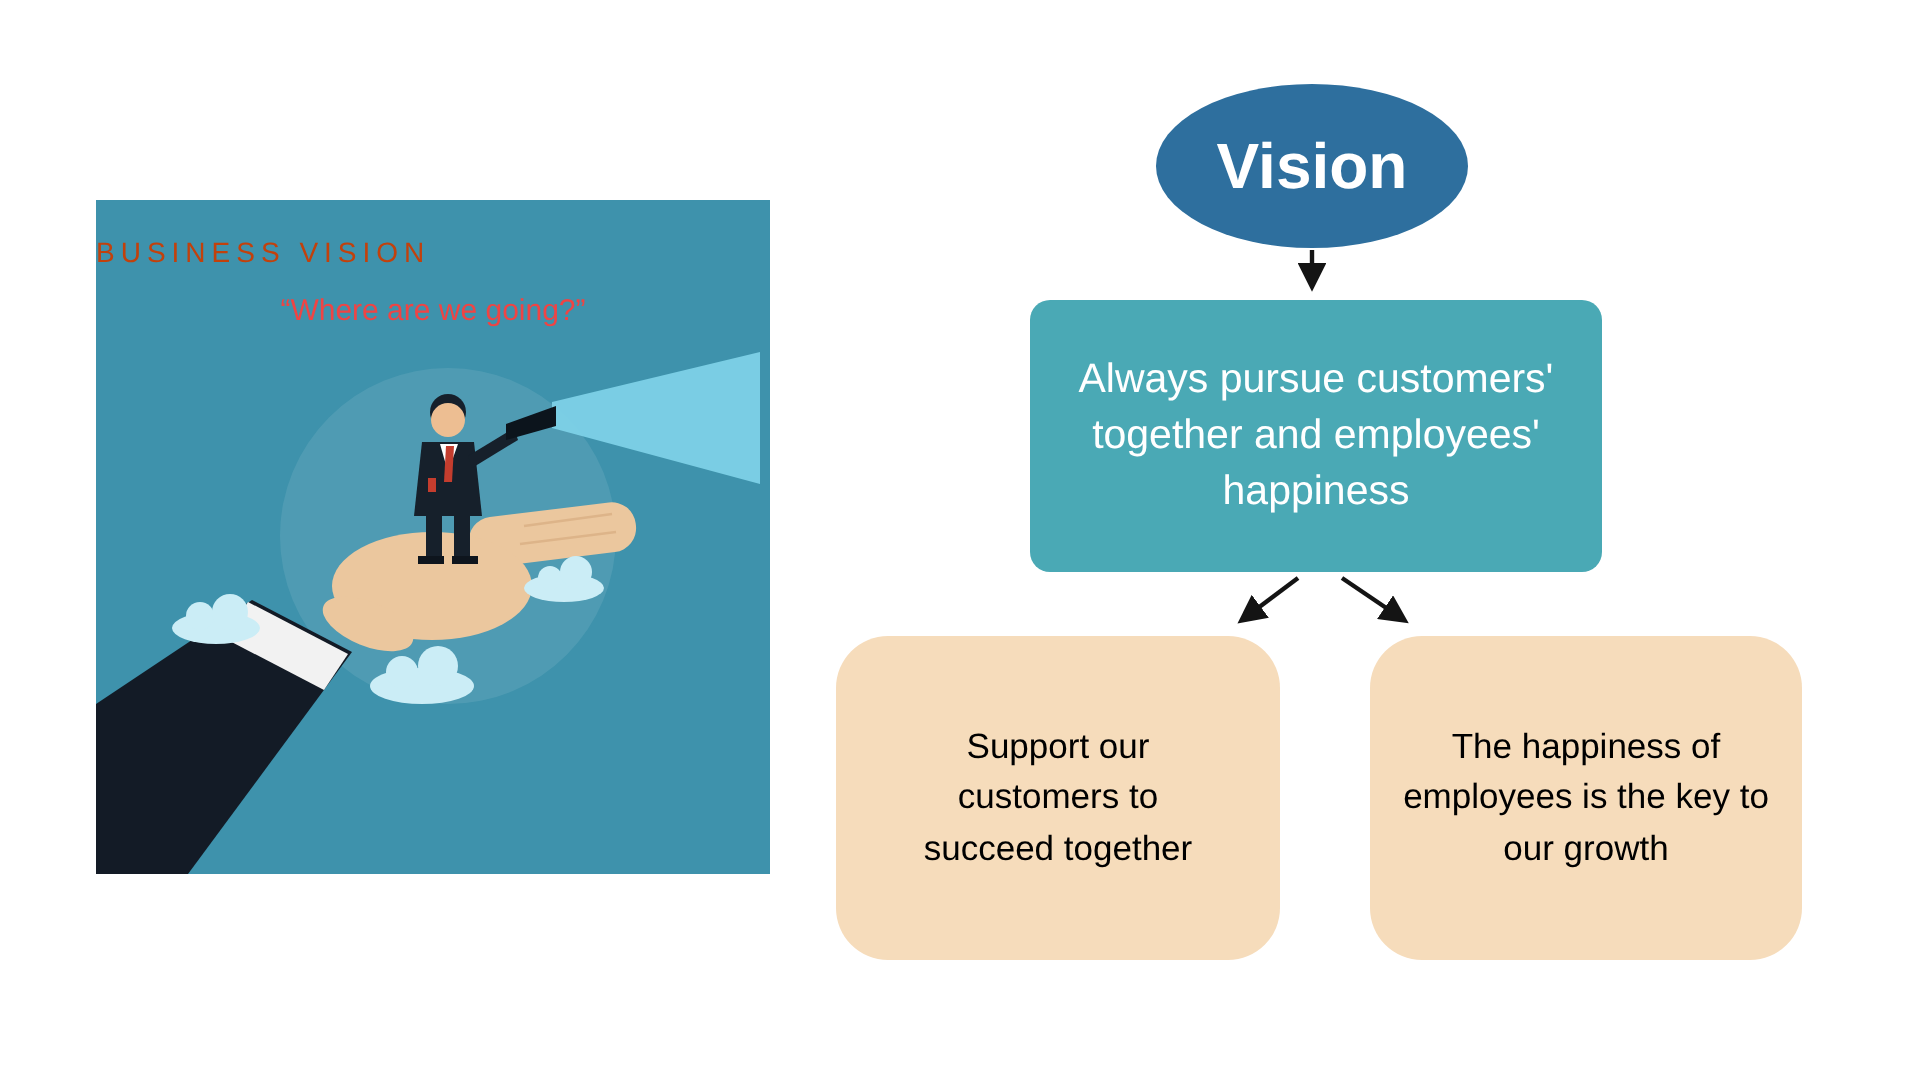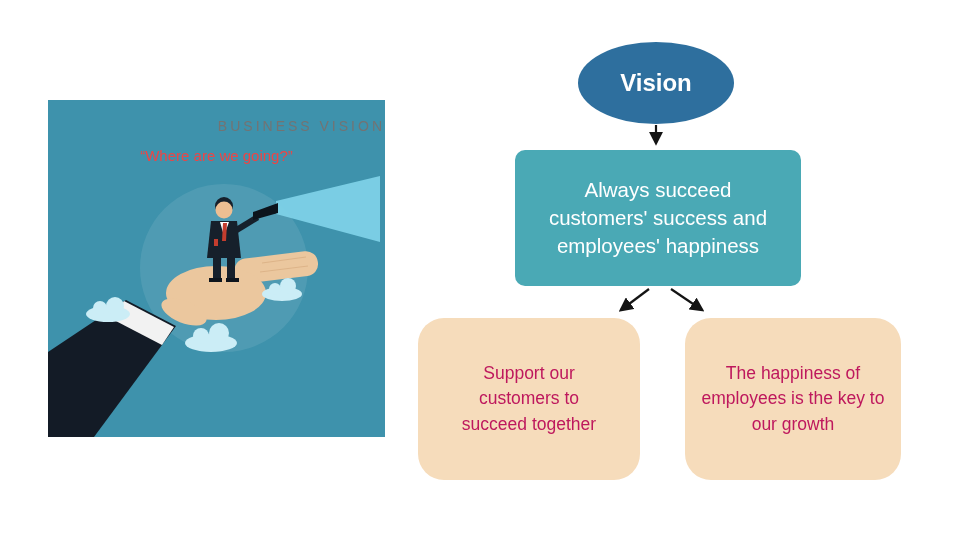--- a/index.html
+++ b/index.html
@@ -3,40 +3,40 @@
 <meta charset="utf-8">
 <style>
   * { margin: 0; padding: 0; box-sizing: border-box; }
   html, body { width: 960px; height: 542px; background: #ffffff; overflow: hidden;
     font-family: "Liberation Sans", sans-serif; }
   .slide { position: relative; width: 960px; height: 542px; background: #ffffff; }
 
   
   .left-panel { position: absolute; left: 48px; top: 100px; width: 337px; height: 337px; }
   .left-panel svg { position: absolute; left: 0; top: 0; width: 337px; height: 337px; display: block; }
-  .panel-title { position: absolute; left: 0; right: 0; top: 18px; text-align: right;
-    color: #737373; font-size: 14px; letter-spacing: 3px; font-weight: 400; }
+  .panel-title { position: absolute; left: 0; right: 0; top: 18px; text-align: left;
+    color: #c2410c; font-size: 14px; letter-spacing: 3px; font-weight: 400; }
   .panel-subtitle { position: absolute; left: 0; right: 0; top: 47px; text-align: center;
     color: #ef4444; font-size: 15px; font-weight: 400; }
 
   
   .node-ellipse { position: absolute; left: 578px; top: 42px; width: 156px; height: 82px;
     background: #2e6f9e; border-radius: 50%;
     display: flex; align-items: center; justify-content: center;
-    color: #ffffff; font-size: 24px; font-weight: bold; }
+    color: #ffffff; font-size: 32px; font-weight: bold; }
 
   .statement-box { position: absolute; left: 515px; top: 150px; width: 286px; height: 136px;
     background: #4aa9b5; border-radius: 10px;
     display: flex; align-items: center; justify-content: center; text-align: center;
     color: #ffffff; font-size: 20.5px; line-height: 1.38; }
   .statement-box span { display: inline-block; max-width: 242px; }
 
   .child-box { position: absolute; top: 318px; height: 162px; background: #f6dcbb;
     border-radius: 26px; display: flex; align-items: center; justify-content: center;
-    text-align: center; color: #be185d; font-size: 17.5px; line-height: 1.45; }
+    text-align: center; color: #000000; font-size: 17.5px; line-height: 1.45; }
   .child-box.left  { left: 418px; width: 222px; }
   .child-box.right { left: 685px; width: 216px; text-align: center; }
   .child-box.left span  { display: inline-block; max-width: 158px; }
   .child-box.right span { display: inline-block; max-width: 192px; }
 
   .arrows { position: absolute; left: 0; top: 0; width: 960px; height: 542px; pointer-events: none; }
 </style>
 </head>
 <body>
 
@@ -95,21 +95,21 @@
 
     <div class="panel-title">BUSINESS VISION</div>
     <div class="panel-subtitle">“Where are we going?”</div>
   </div>
 
   <div class="node-ellipse">
     <span>Vision</span>
   </div>
 
   <div class="statement-box">
-    <span>Always succeed customers' success and employees' happiness</span>
+    <span>Always pursue customers' together and employees' happiness</span>
   </div>
 
   <div class="child-box left">
     <span>Support our customers to succeed together</span>
   </div>
   <div class="child-box right">
     <span>The happiness of employees is the key to our growth</span>
   </div>
 
   <svg class="arrows" aria-hidden="true">

